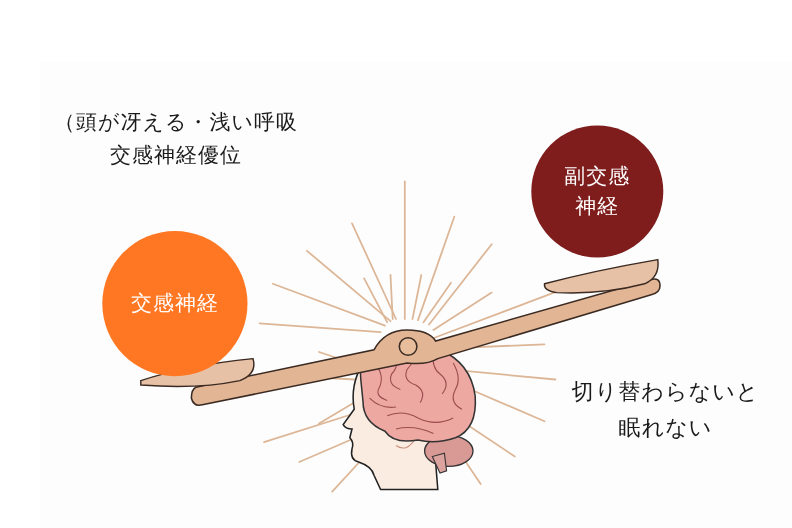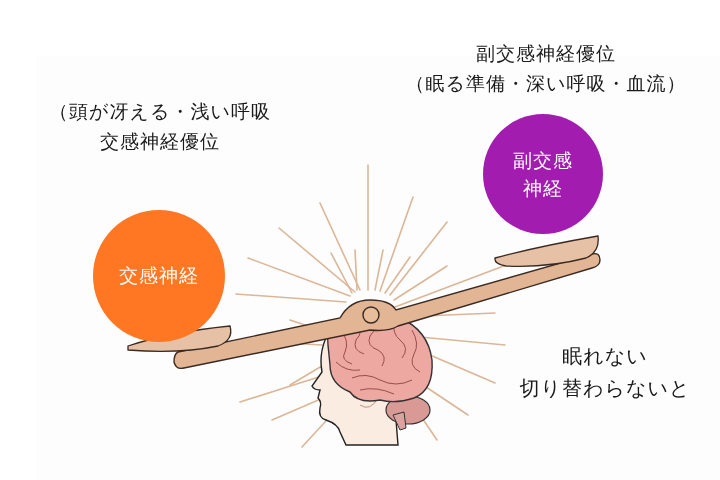--- a/index.html
+++ b/index.html
@@ -22,22 +22,22 @@
     }
     .label-left { left: 20px; top: 96px; width: 280px; }
     .label-right { left: 378px; top: 38px; width: 336px; }
     .label-bottom { left: 496px; top: 340px; width: 218px; font-size: 20px; line-height: 32px; }
     .circle {
       position: absolute; border-radius: 50%;
       display: flex; align-items: center; justify-content: center;
       flex-direction: column; color: #ffffff; text-align: center;
       font-size: 19px; line-height: 28px; letter-spacing: 1px;
     }
-    .circle-orange { left: 93px; top: 210px; width: 132px; height: 132px; background: #ff7722; font-family: Liberation Serif, serif; }
-    .circle-blue { left: 483px; top: 114px; width: 120px; height: 120px; background: #a21caf; }
+    .circle-orange { left: 93px; top: 210px; width: 132px; height: 132px; background: #ff7722; }
+    .circle-blue { left: 483px; top: 114px; width: 120px; height: 120px; background: #7f1d1d; }
   </style>
 </head>
 <body>
 
 <div class="canvas">
   <div class="inset-bg"></div>
 
   <svg class="art" width="720" height="480" viewBox="0 0 720 480">
 
     <g stroke="#dcb696" stroke-width="1.6" stroke-linecap="round" fill="none">
@@ -96,30 +96,26 @@
     <path d="M128 346 Q170 332 230 326 Q234 340 218 346 Q180 354 128 350 Z" fill="#e7c1a5" stroke="#3a2a22" stroke-width="1.3"></path>
 
     <path d="M495 258 Q540 246 598 236 Q600 252 586 258 Q548 268 506 266 Q494 264 495 258 Z" fill="#e7c1a5" stroke="#3a2a22" stroke-width="1.3"></path>
   </svg>
 
   <div class="label label-left">
     <div>（頭が冴える・浅い呼吸</div>
     <div>交感神経優位</div>
   </div>
 
-  <div class="label label-right">
-    <div>副交感神経優位</div>
-    <div>（眠る準備・深い呼吸・血流）</div>
-  </div>
 
   <div class="circle circle-orange">
     <span>交感神経</span>
   </div>
   <div class="circle circle-blue">
     <span>副交感</span>
     <span>神経</span>
   </div>
 
   <div class="label label-bottom">
+    <div>切り替わらないと</div>
     <div>眠れない</div>
-    <div>切り替わらないと</div>
   </div>
 </div>
 
 </body></html>

